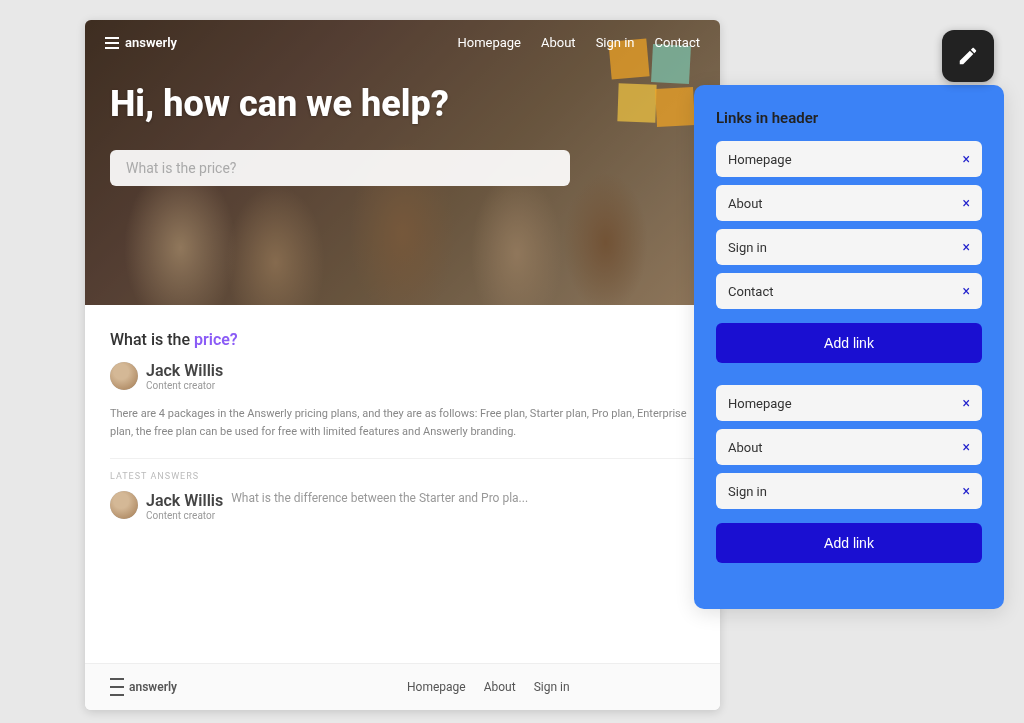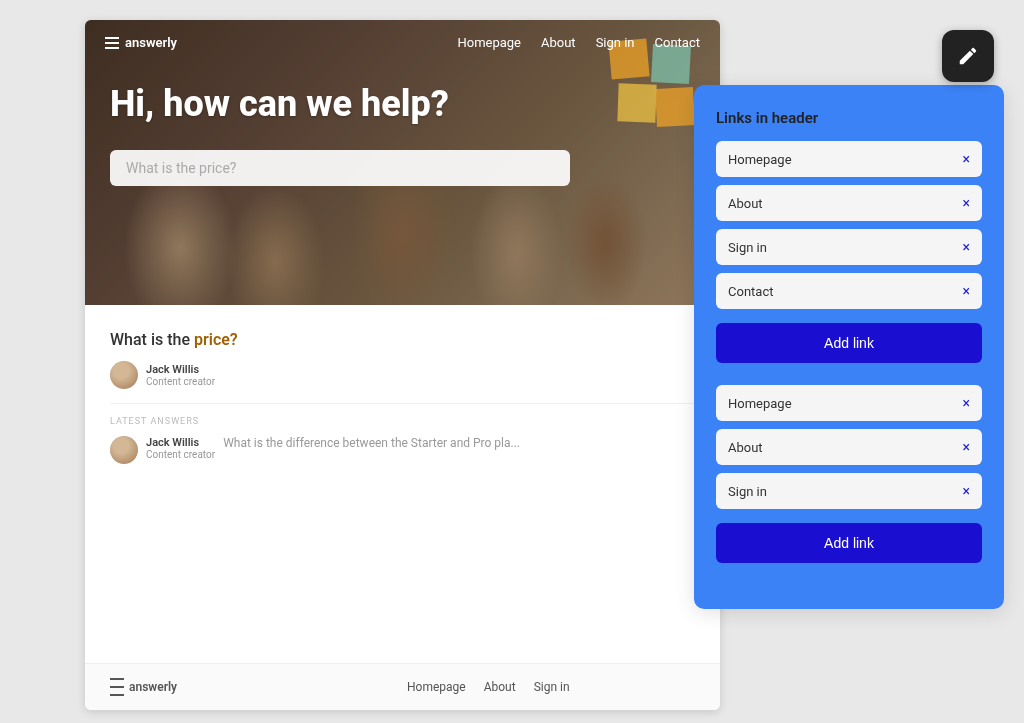--- a/index.html
+++ b/index.html
@@ -158,21 +158,21 @@
       padding: 25px 25px 20px;
     }
 
     .content-question {
       font-size: 16px;
       color: #333;
       font-weight: 500;
       margin-bottom: 12px;
     }
     .content-question .highlight {
-      color: #a16207;
+      color: #8b5cf6;
       font-weight: 600;
     }
 
     .author-row {
       display: flex;
       align-items: center;
       gap: 8px;
       margin-bottom: 14px;
     }
     .avatar-sm {
@@ -187,21 +187,21 @@
       color: #666;
       overflow: hidden;
     }
     .avatar-circle {
       width: 100%;
       height: 100%;
       border-radius: 50%;
       background: radial-gradient(circle at 40% 35%, #d4b896 30%, #a07850 100%);
     }
     .author-info { display: flex; flex-direction: column; }
-    .author-name { font-size: 11px; font-weight: 600; color: #444; }
+    .author-name { font-size: 16px; font-weight: 600; color: #444; }
     .author-role { font-size: 10px; color: #999; }
 
     .content-text {
       font-size: 11px;
       color: #888;
       line-height: 1.6;
       margin-bottom: 18px;
     }
 
     .latest-answers {
@@ -385,20 +385,21 @@
       <div class="author-row">
         <div class="avatar-sm">
           <div class="avatar-circle"></div>
         </div>
         <div class="author-info">
           <span class="author-name">Jack Willis</span>
           <span class="author-role">Content creator</span>
         </div>
       </div>
 
+      <div class="content-text">There are 4 packages in the Answerly pricing plans, and they are as follows: Free plan, Starter plan, Pro plan, Enterprise plan, the free plan can be used for free with limited features and Answerly branding.</div>
 
       <div class="latest-answers">
         <div class="latest-label">LATEST ANSWERS</div>
 
         <div class="answer-row">
           <div class="avatar-sm">
             <div class="avatar-circle"></div>
           </div>
           <div class="author-info">
             <span class="author-name">Jack Willis</span>

